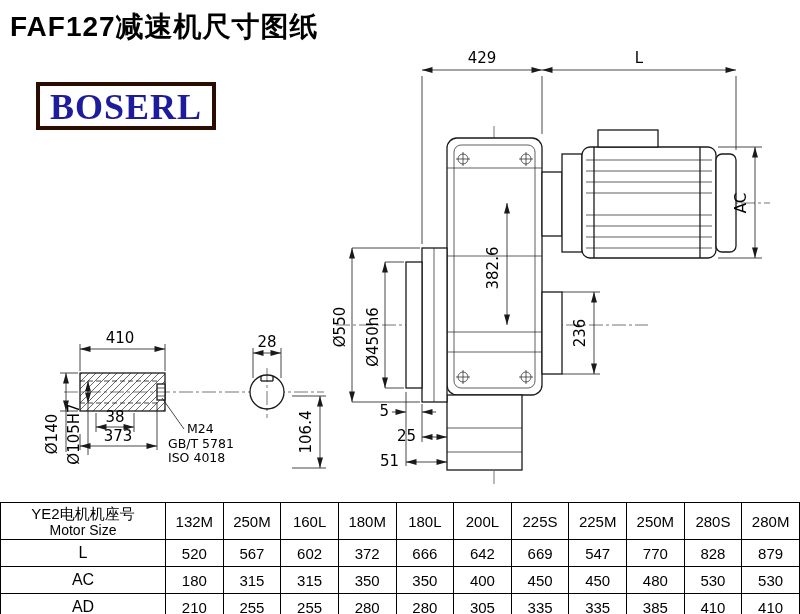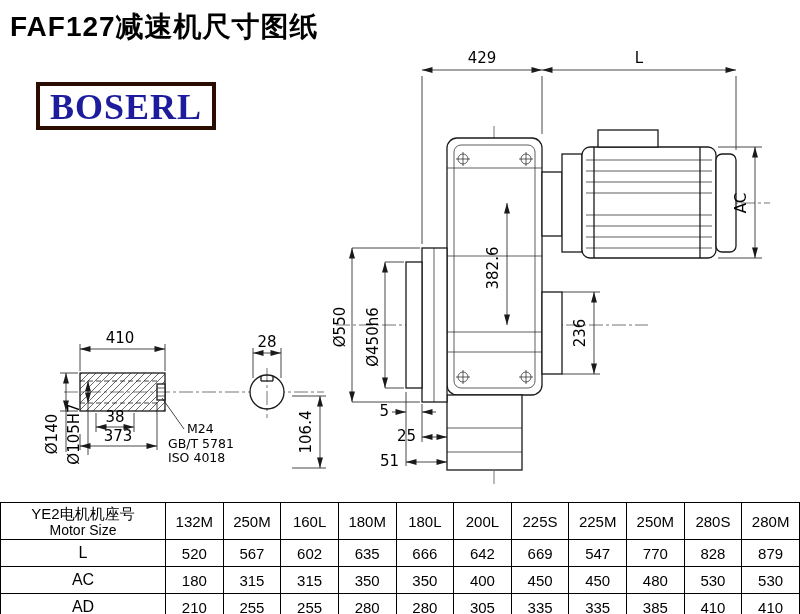--- a/index.html
+++ b/index.html
@@ -301,21 +301,21 @@
       <th>280S</th>
       <th>280M</th>
     </tr>
   </thead>
   <tbody>
     <tr>
       <td class="row-label">L</td>
       <td>520</td>
       <td>567</td>
       <td>602</td>
-      <td>635</td>
+      <td>372</td>
       <td>666</td>
       <td>642</td>
       <td>669</td>
       <td>547</td>
       <td>770</td>
       <td>828</td>
       <td>879</td>
     </tr>
     <tr>
       <td class="row-label">AC</td>

